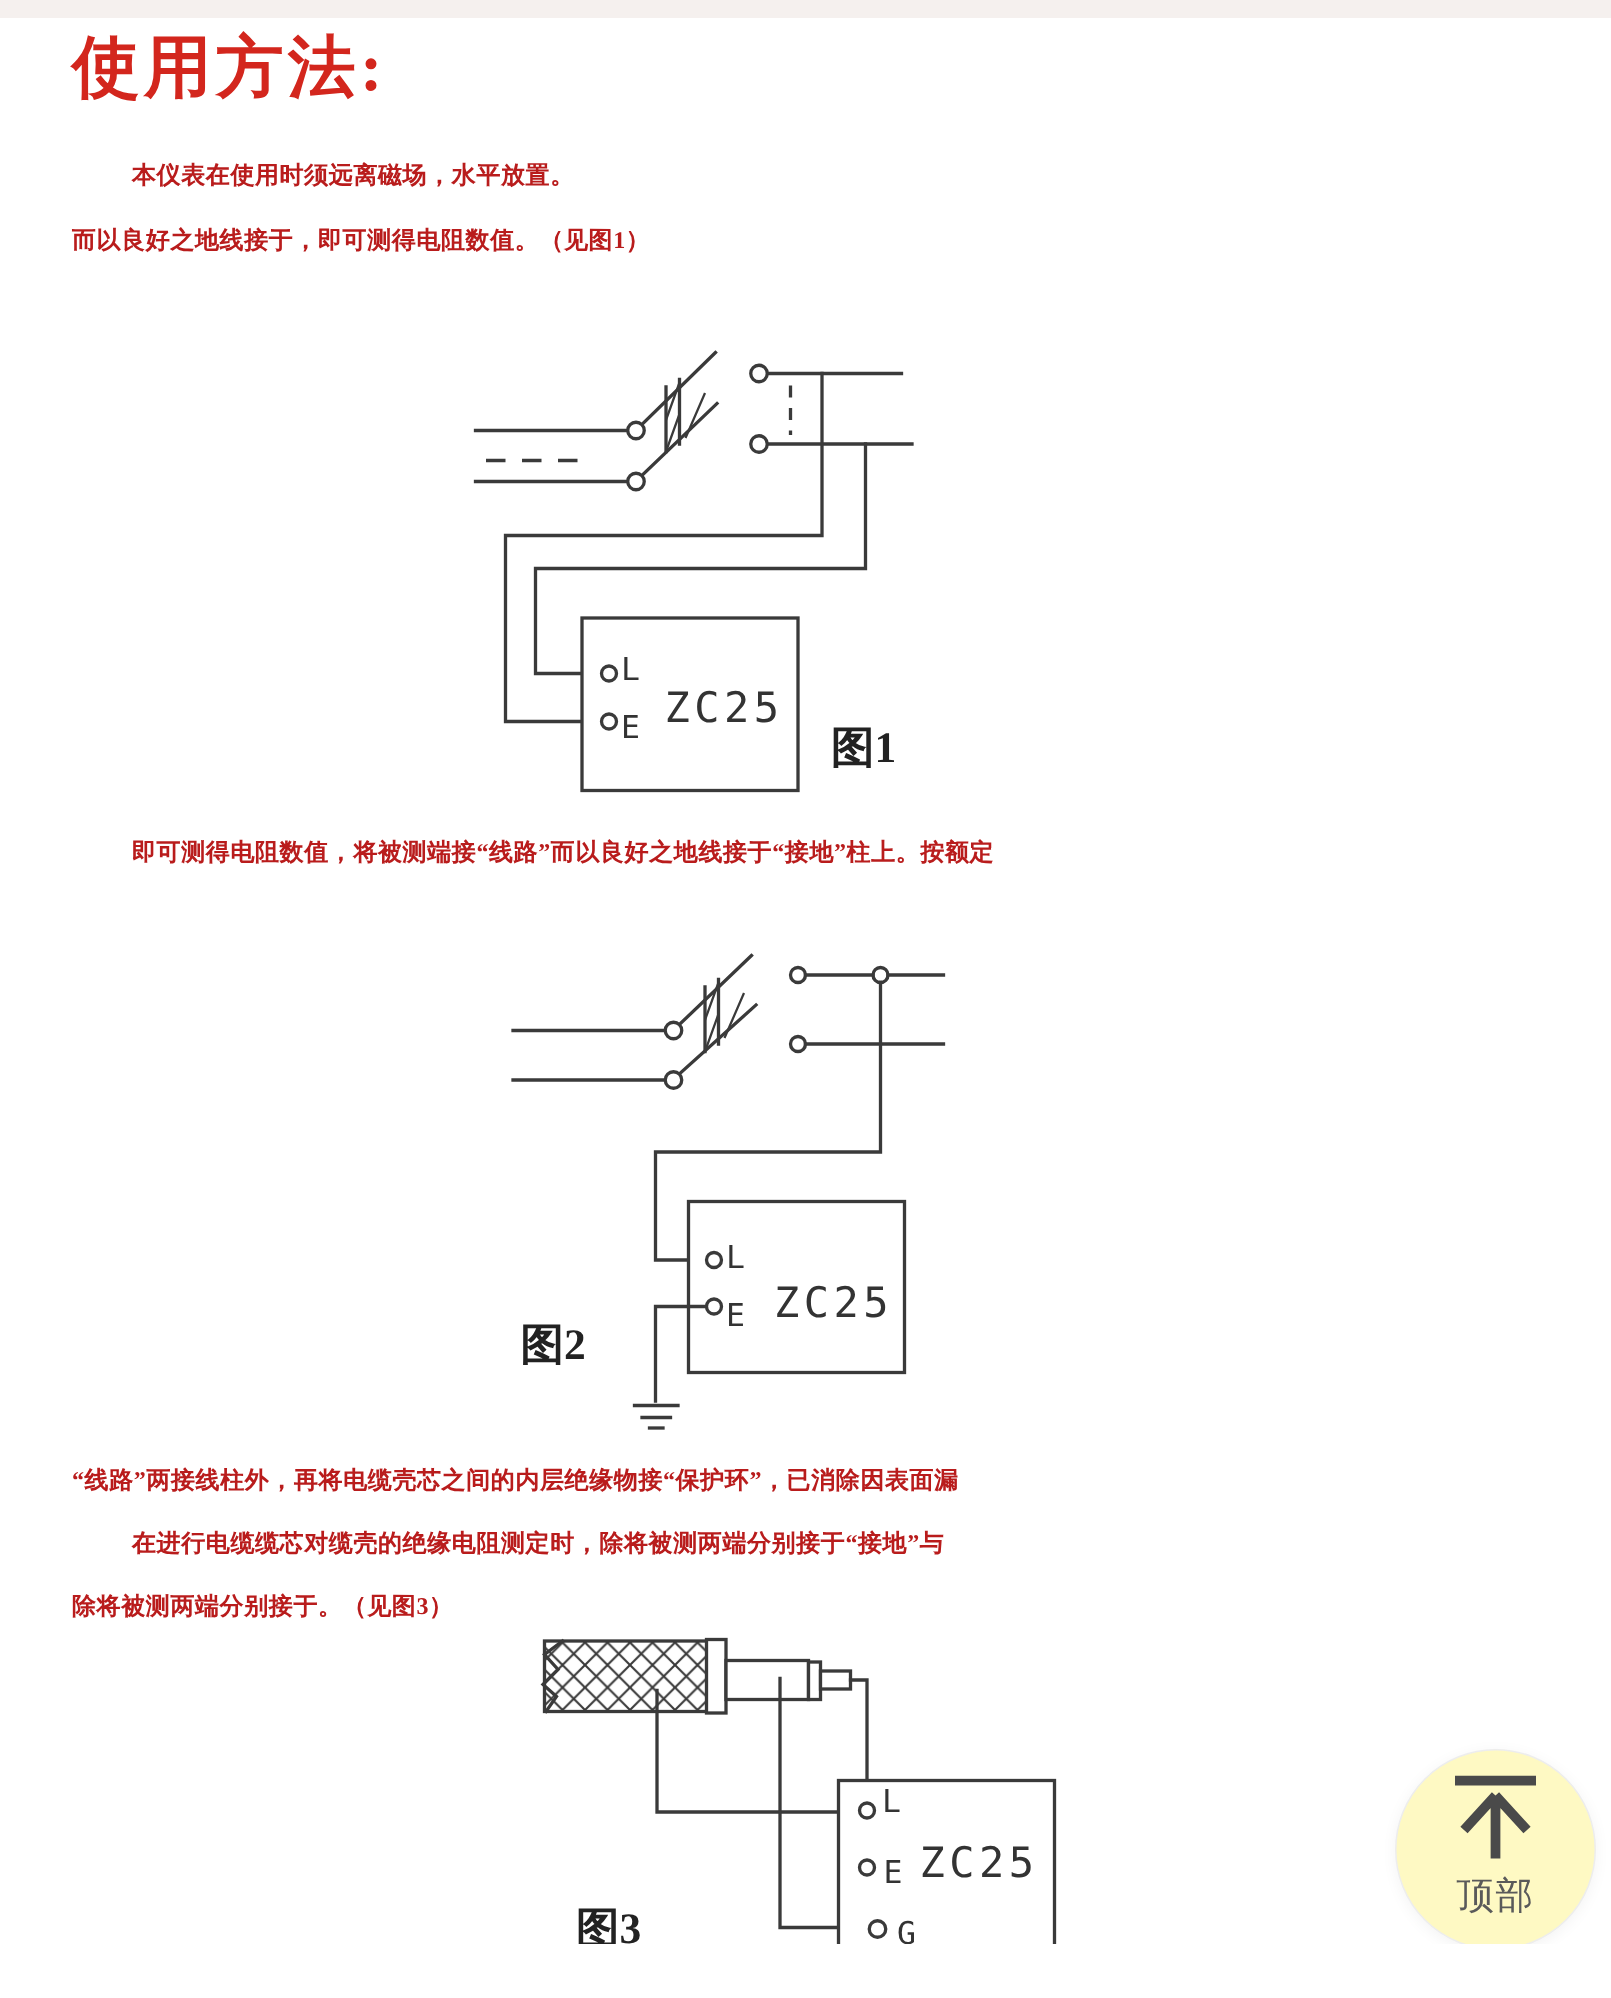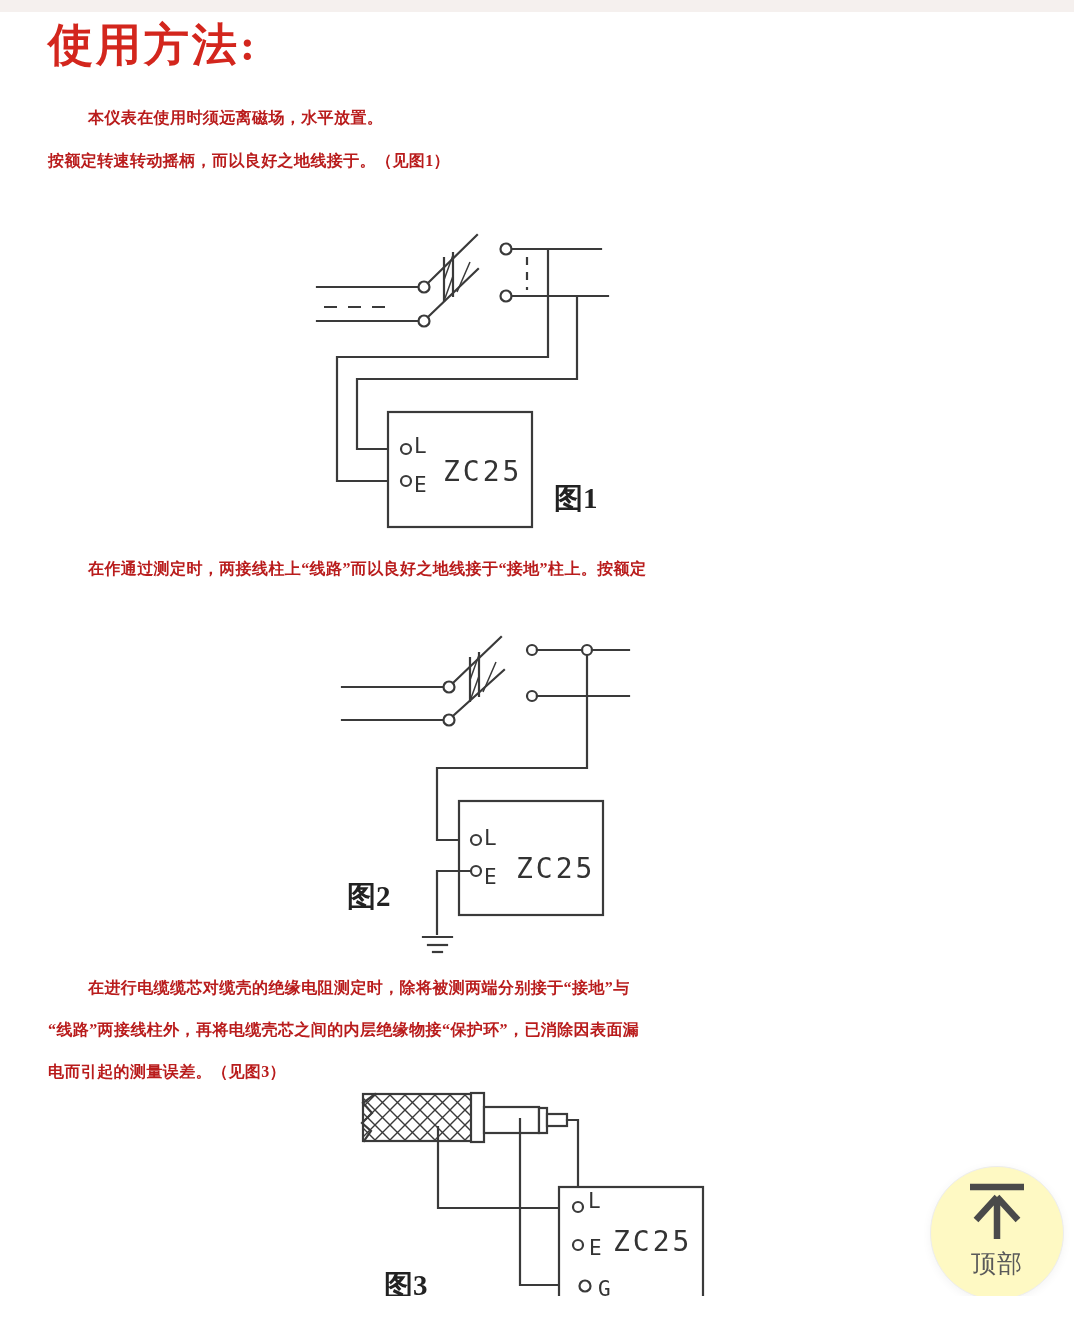--- a/index.html
+++ b/index.html
@@ -39,31 +39,31 @@
 
   <div class="top-strip"></div>
 
   <h1 class="title">使用方法:</h1>
 
   <div class="para" style="top:100px">
     <div class="ln indent">本仪表在使用时须远离磁场，水平放置。</div>
   </div>
 
   <div class="para" style="top:143px">
-    <div class="ln">按额定转速转动摇柄，而以良好之地线接于。（见图1）</div>
+    <div class="ln">而以良好之地线接于，即可测得电阻数值。（见图1）</div>
   </div>
 
   <div class="para" style="top:551px">
-    <div class="ln indent">在作通过测定时，两接线柱上“线路”而以良好之地线接于“接地”柱上。按额定</div>
+    <div class="ln indent">即可测得电阻数值，将被测端接“线路”而以良好之地线接于“接地”柱上。按额定</div>
   </div>
 
   <div class="para" style="top:970px">
+    <div class="ln">“线路”两接线柱外，再将电缆壳芯之间的内层绝缘物接“保护环”，已消除因表面漏</div>
     <div class="ln indent">在进行电缆缆芯对缆壳的绝缘电阻测定时，除将被测两端分别接于“接地”与</div>
-    <div class="ln">“线路”两接线柱外，再将电缆壳芯之间的内层绝缘物接“保护环”，已消除因表面漏</div>
-    <div class="ln">电而引起的测量误差。（见图3）</div>
+    <div class="ln">除将被测两端分别接于。（见图3）</div>
   </div>
 
   <svg class="fig" style="left:280px;top:228px" width="430" height="312" viewBox="280 228 430 312">
 
     <g>
       <path class="diag" d="M317 287 H418 M317 321 H418"></path>
       <path class="diag-dash" d="M324 307 H392"></path>
       <circle class="term" cx="424" cy="287" r="5.5"></circle>
       <circle class="term" cx="424" cy="321" r="5.5"></circle>
       <path class="diag" d="M429 282 L477 235 M429 316 L478 269"></path>

